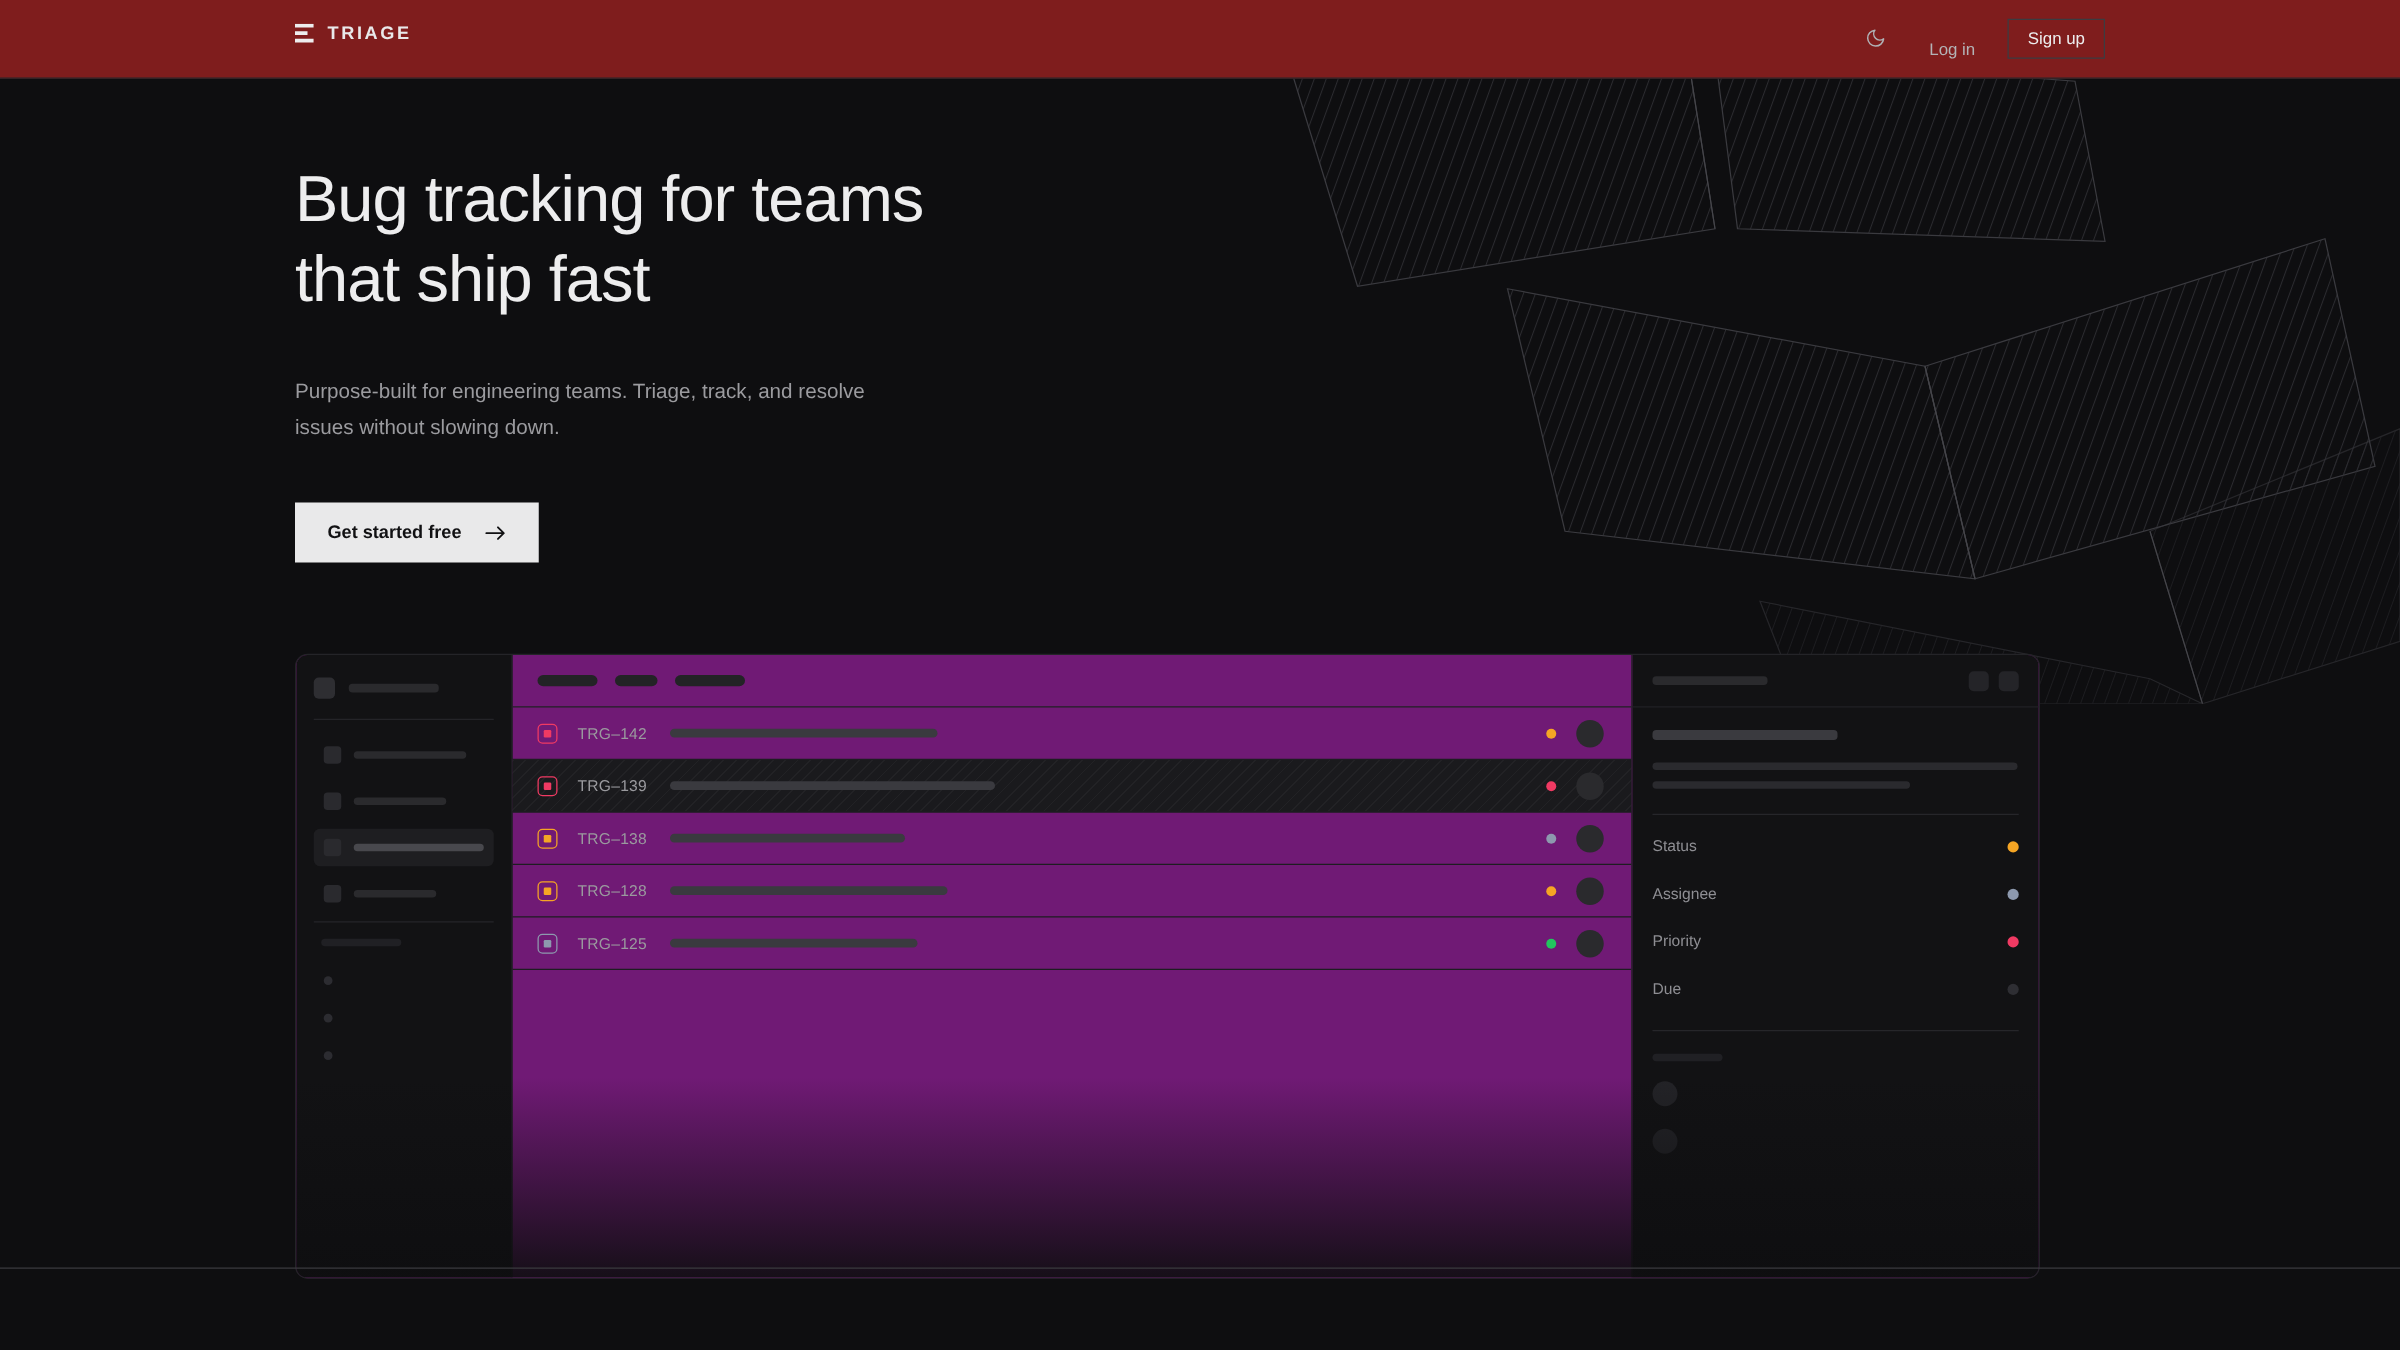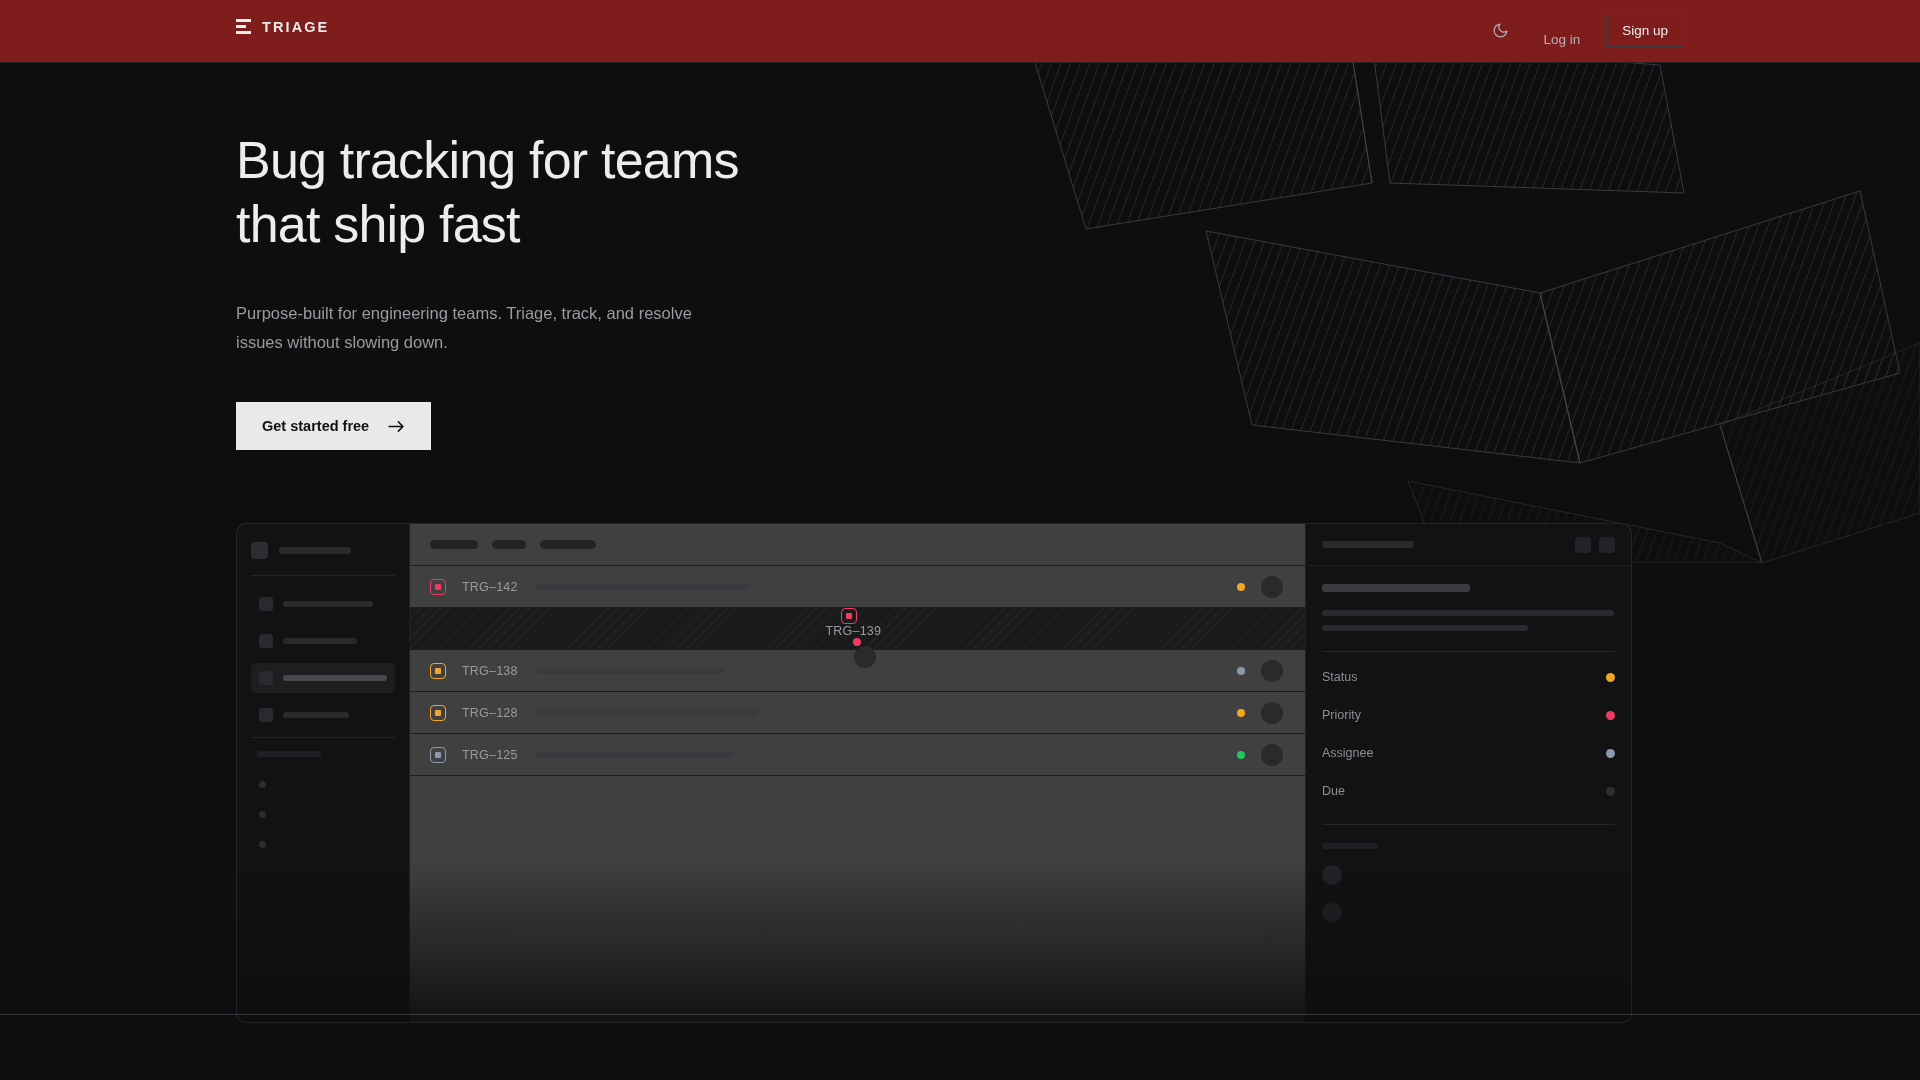--- a/index.html
+++ b/index.html
@@ -74,21 +74,21 @@
     border: none; cursor: pointer;
     padding: 16px 26px; font-size: 14.5px; font-weight: 700;
     font-family: "Liberation Sans", sans-serif;
   }
 
   
   .app-mock {
     position: absolute; left: 236px; top: 460px;
     width: 1396px; height: 500px;
     border: 1px solid #242428; border-radius: 10px;
-    background: #404040; display: flex; overflow: hidden;
+    background: #701a75; display: flex; overflow: hidden;
   }
   .app-mock::after {
     content: ""; position: absolute; left: 0; right: 0; bottom: 0; height: 160px;
     background: linear-gradient(to bottom, rgba(14,14,16,0) 0%, rgba(14,14,16,0.92) 100%);
     pointer-events: none;
   }
 
   .skel { background: #2a2a2d; border-radius: 3px; display: block; }
   .skel-pill { background: #232326; border-radius: 20px; display: block; }
 
@@ -120,21 +120,20 @@
   }
   .issue-row {
     display: flex; align-items: center; height: 42px;
     padding: 0 22px 0 20px; border-bottom: 1px solid #1d1d21;
     cursor: pointer; position: relative;
   }
   .issue-row.selected {
     background-color: #1a1a1d;
     background-image: repeating-linear-gradient(
       135deg, rgba(255,255,255,0.035) 0 1px, transparent 1px 7px);
-    flex-direction: column;
   }
   .issue-badge {
     width: 16px; height: 16px; border-radius: 4px;
     border: 1px solid currentColor; flex: none;
     display: flex; align-items: center; justify-content: center;
     margin-right: 16px;
   }
   .issue-badge i { width: 6px; height: 6px; border-radius: 1px; background: currentColor; display: block; }
   .issue-id {
     color: #9a9a9e; font-size: 12.5px; width: 62px; flex: none;
@@ -345,26 +344,26 @@
               <span class="skel" style="width: 292px; height: 6px; background: rgb(42, 42, 46); margin-bottom: 9px;"></span>
               <span class="skel" style="width: 206px; height: 6px; background: rgb(42, 42, 46); margin-bottom: 9px;"></span>
             </div>
           <div class="detail-divider"></div>
           <div id="detail-meta" style="margin-top:6px;">
               <div class="meta-row">
                 <span class="meta-label">Status</span>
                 <span class="meta-dot" style="background: rgb(245, 165, 36);"></span>
               </div>
               <div class="meta-row">
+                <span class="meta-label">Assignee</span>
+                <span class="meta-dot" style="background: rgb(141, 153, 174);"></span>
+              </div>
+              <div class="meta-row">
                 <span class="meta-label">Priority</span>
                 <span class="meta-dot" style="background: rgb(240, 58, 99);"></span>
-              </div>
-              <div class="meta-row">
-                <span class="meta-label">Assignee</span>
-                <span class="meta-dot" style="background: rgb(141, 153, 174);"></span>
               </div>
               <div class="meta-row">
                 <span class="meta-label">Due</span>
                 <span class="meta-dot" style="background: rgb(46, 46, 51);"></span>
               </div>
             </div>
           <div class="detail-divider" style="margin-top:14px;"></div>
           <span class="skel" id="activity-label" style="height: 6px; background: rgb(32, 32, 36); margin-top: 18px; width: 56px;"></span>
           <div id="activity-avatars" style="margin-top:16px;">
               <div class="activity-avatar"></div>

